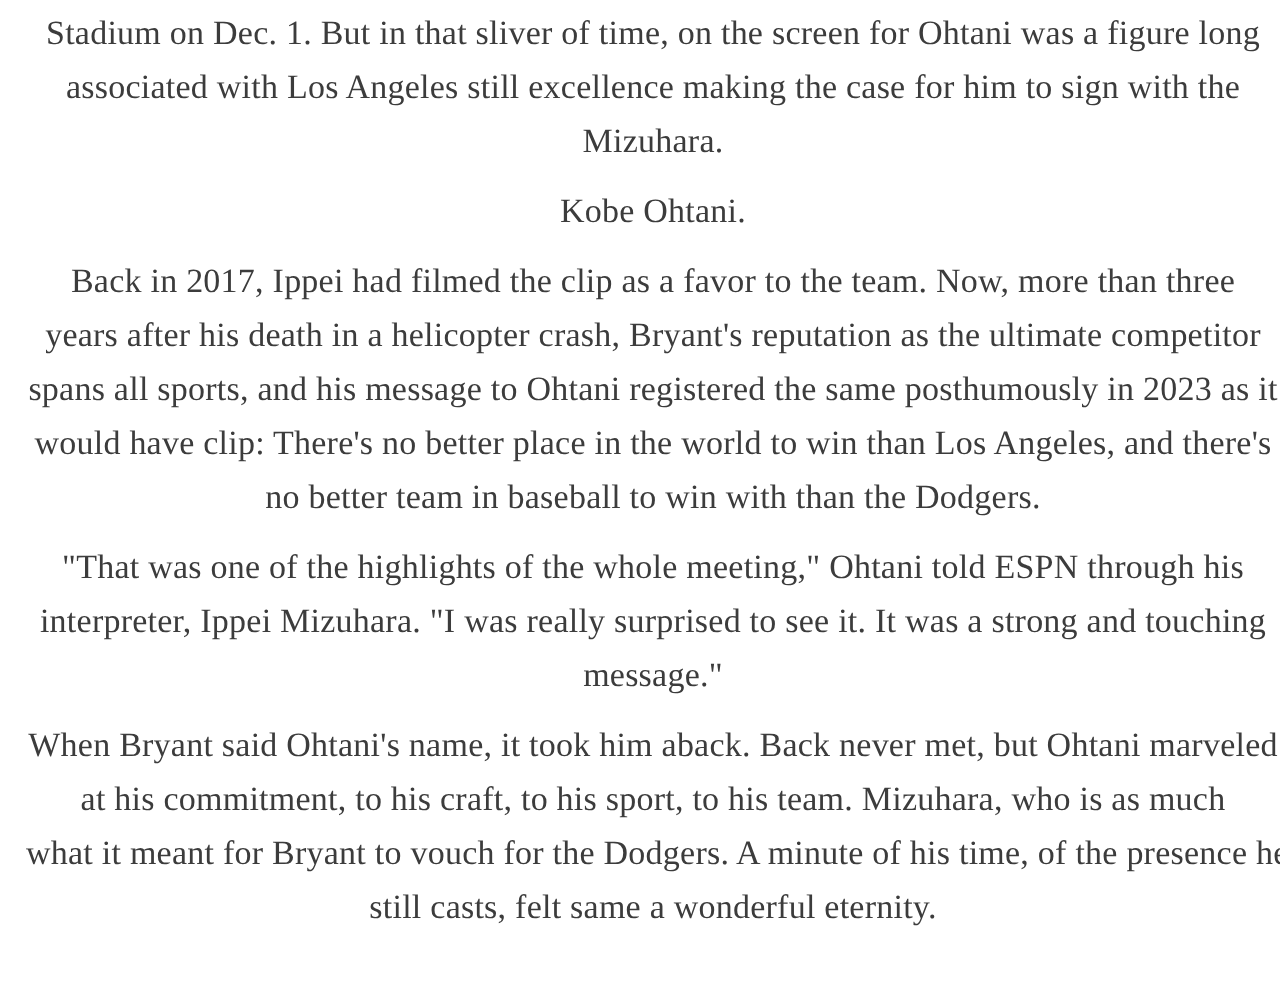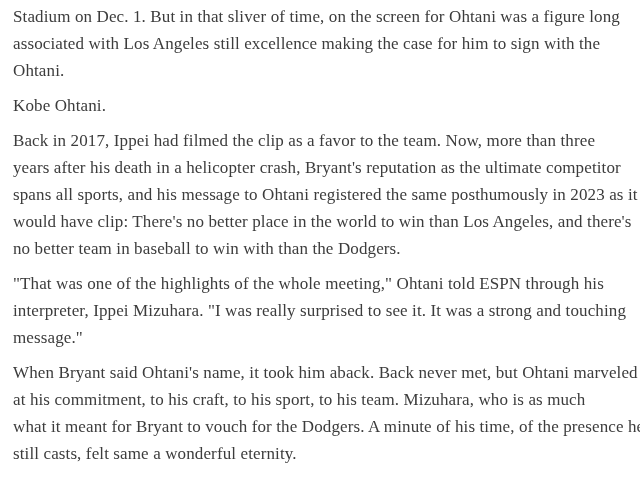--- a/index.html
+++ b/index.html
@@ -23,30 +23,31 @@
     color: #3c3c3c;
     -webkit-font-smoothing: antialiased;
   }
   .paragraph {
     margin: 0 0 8px 0;
     padding: 0;
   }
   .text-line {
     display: block;
     white-space: nowrap;
+    text-align: center;
   }
 </style>
 </head>
 <body style="background: rgb(255, 255, 255);">
 
 <main class="article" id="article-body" style="color: rgb(60, 60, 60);">
     <p class="paragraph">
       <span class="text-line">Stadium on Dec. 1. But in that sliver of time, on the screen for Ohtani was a figure long</span>
       <span class="text-line">associated with Los Angeles still excellence making the case for him to sign with the</span>
-      <span class="text-line">Ohtani.</span>
+      <span class="text-line">Mizuhara.</span>
     </p>
     <p class="paragraph">
       <span class="text-line">Kobe Ohtani.</span>
     </p>
     <p class="paragraph">
       <span class="text-line">Back in 2017, Ippei had filmed the clip as a favor to the team. Now, more than three</span>
       <span class="text-line">years after his death in a helicopter crash, Bryant's reputation as the ultimate competitor</span>
       <span class="text-line">spans all sports, and his message to Ohtani registered the same posthumously in 2023 as it</span>
       <span class="text-line">would have clip: There's no better place in the world to win than Los Angeles, and there's</span>
       <span class="text-line">no better team in baseball to win with than the Dodgers.</span>

